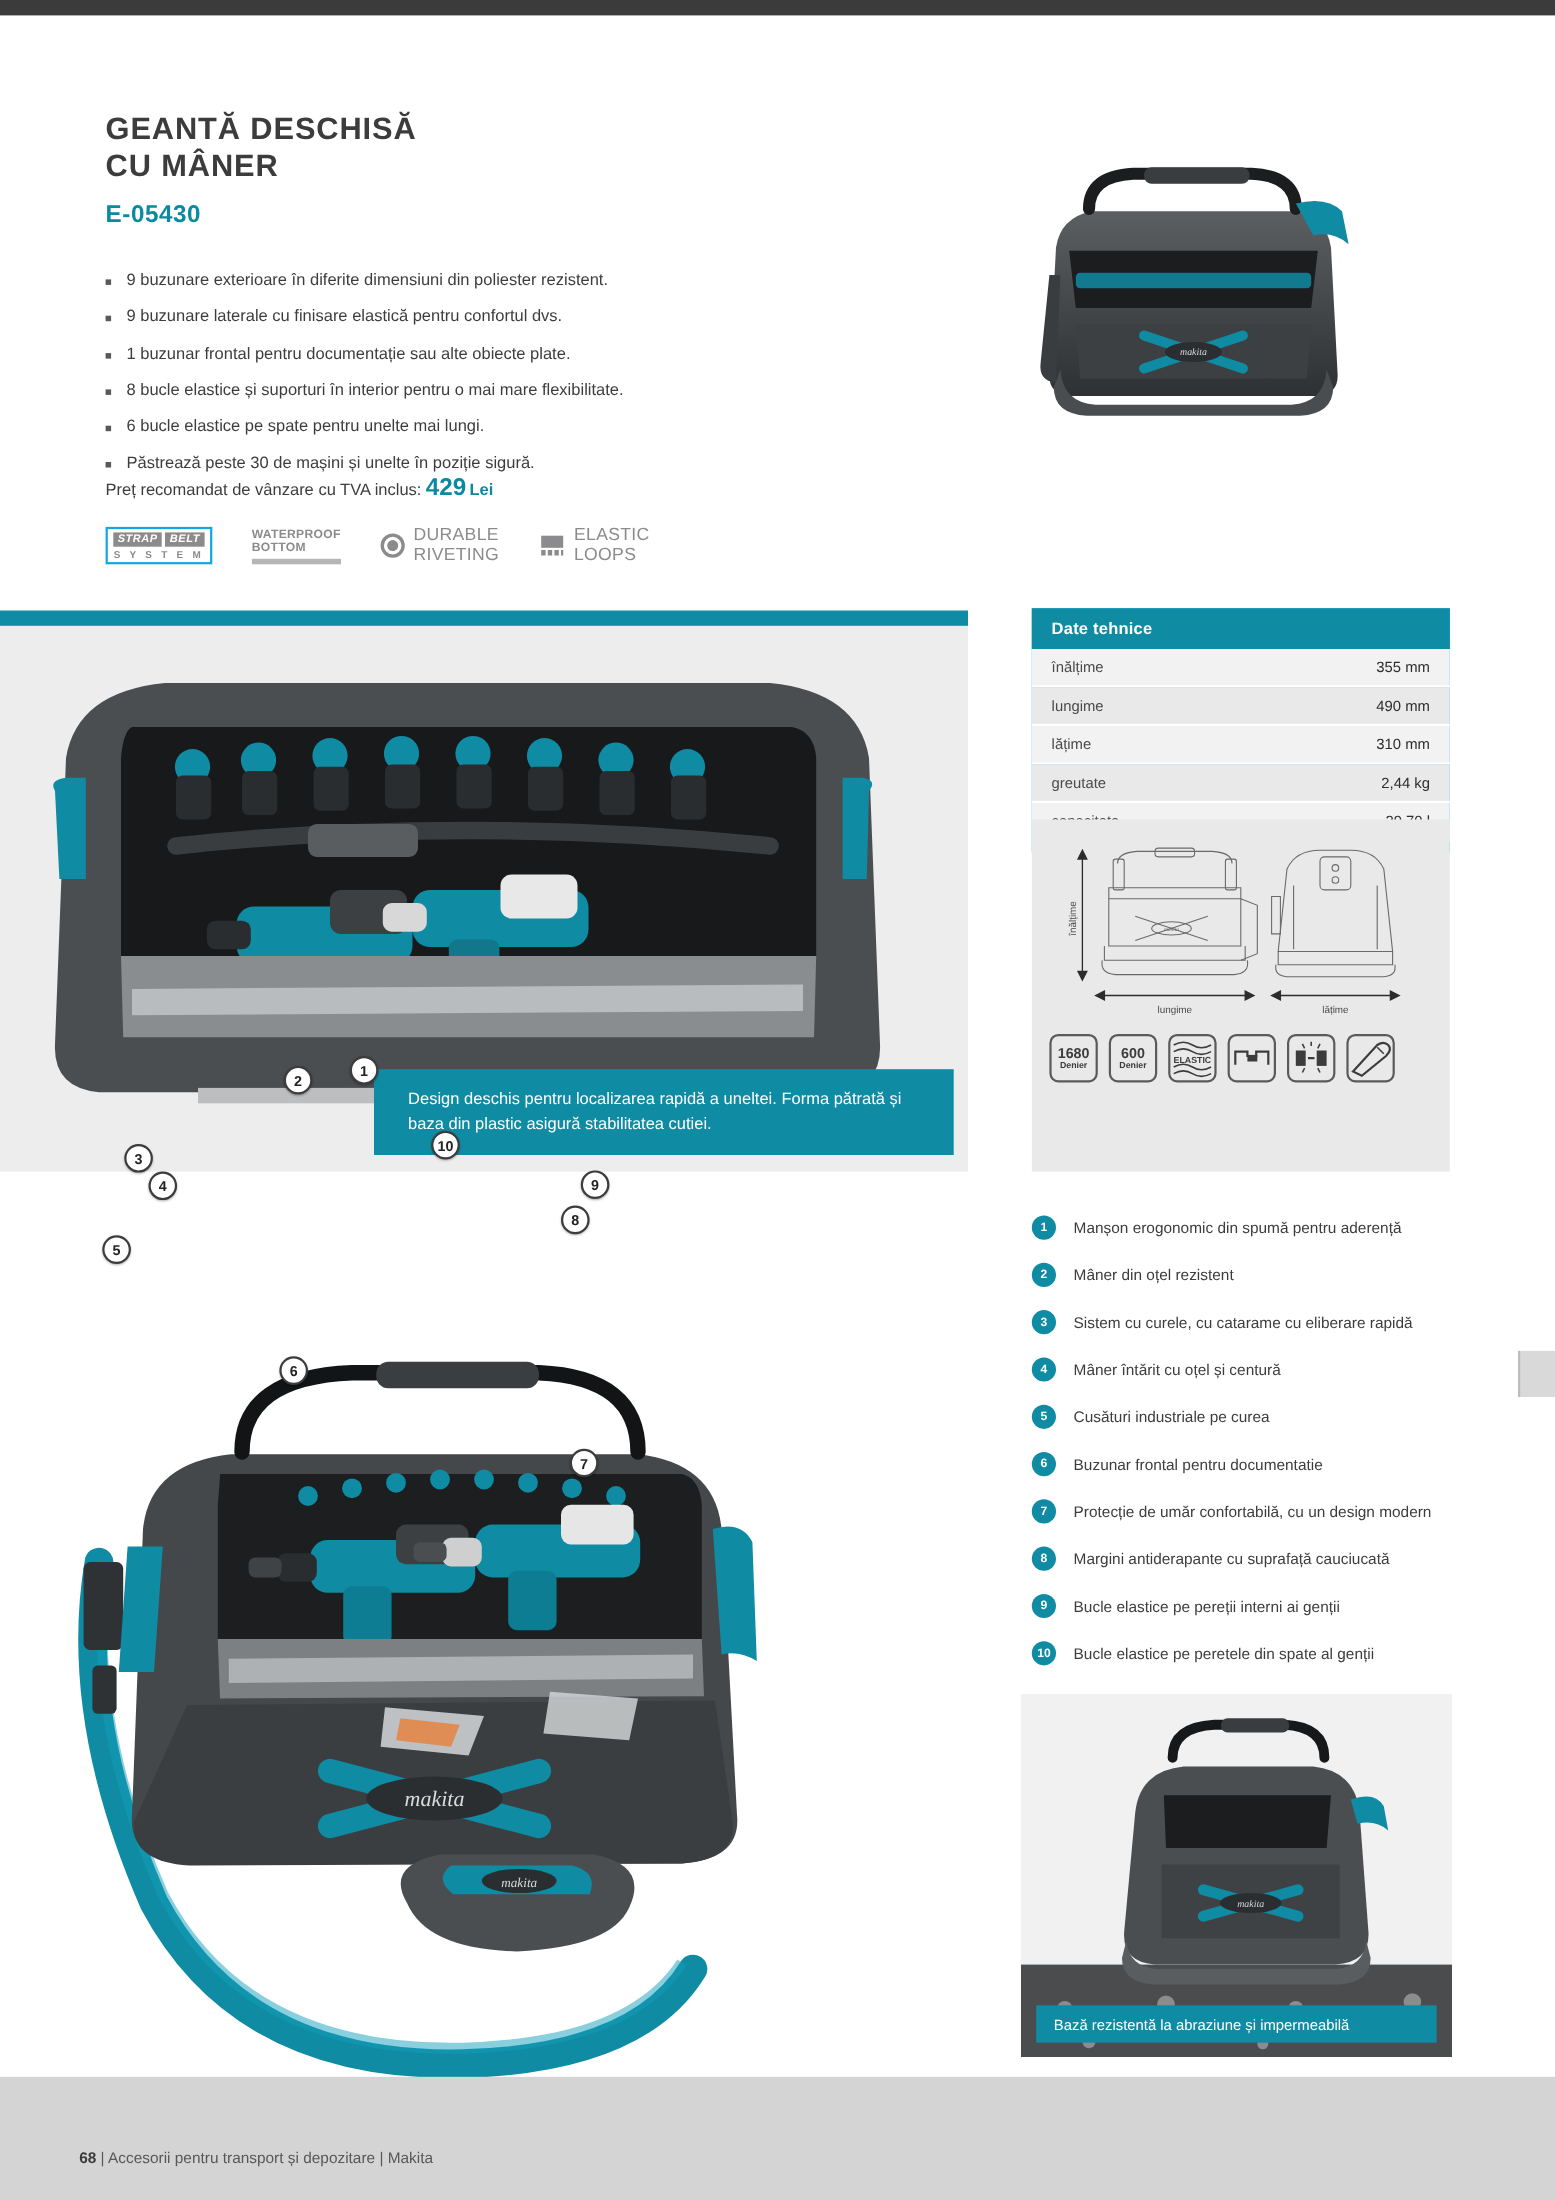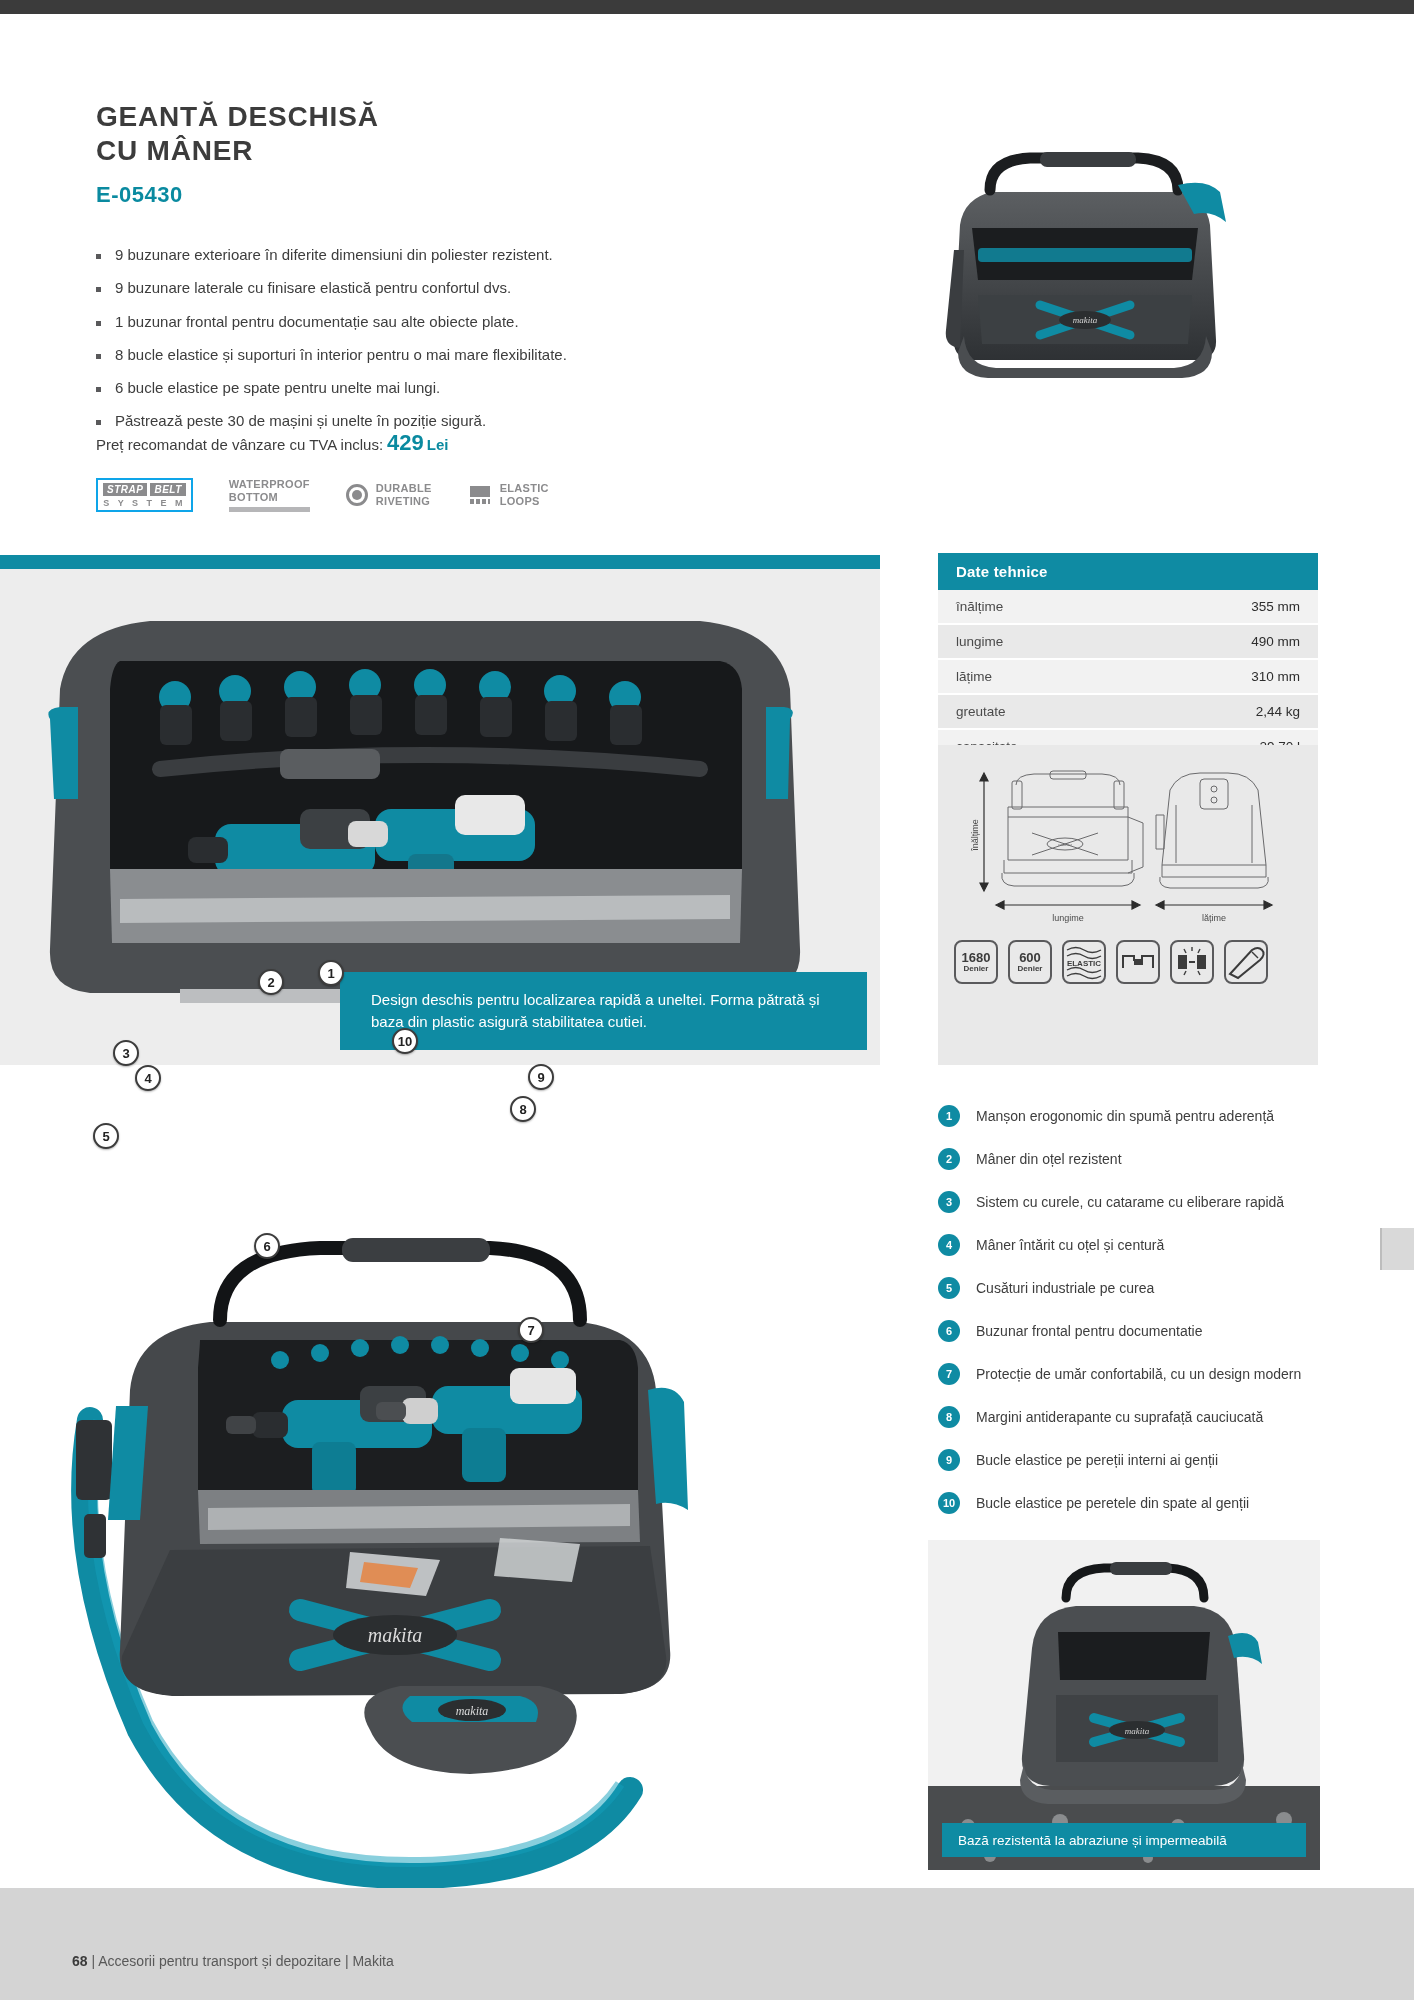--- a/index.html
+++ b/index.html
@@ -45,21 +45,21 @@
     letter-spacing: .5px; padding: 1px 4px; font-style: italic;
   }
   .badge-strap .l2 { font-size: 9px; font-weight: bold; letter-spacing: 3px; margin-top: 2px; color: #8b8b8d; }
   .badge-wp .l1 { font-size: 11px; font-weight: bold; letter-spacing: .3px; line-height: 1.15; }
   .badge-wp .bar { height: 5px; background: #b6b6b8; margin-top: 3px; }
   .ring {
     width: 22px; height: 22px; border-radius: 50%; border: 3px solid #8b8b8d;
     display: flex; align-items: center; justify-content: center; flex: none;
   }
   .ring i { width: 10px; height: 10px; border-radius: 50%; background: #8b8b8d; display: block; }
-  .badge-txt { font-size: 11px; font-weight: bold; line-height: 1.15; letter-spacing: .3px; }
+  .badge-txt { font-size: 16px; font-weight: normal; line-height: 1.15; letter-spacing: .3px; }
   .loop-ico { width: 24px; height: 20px; flex: none; }
 
   
   .hero-photo { position: absolute; left: 920px; top: 130px; width: 330px; height: 270px; }
 
   
   .strip { position: absolute; left: 0; top: 555px; width: 880px; height: 510px; }
   .strip-teal { position: absolute; left: 0; top: 0; width: 880px; height: 14px; background: #0f8ba3; }
   .strip-img { position: absolute; left: 0; top: 14px; width: 880px; height: 496px; background: #ececec; overflow: hidden; }
   .caption-teal {

